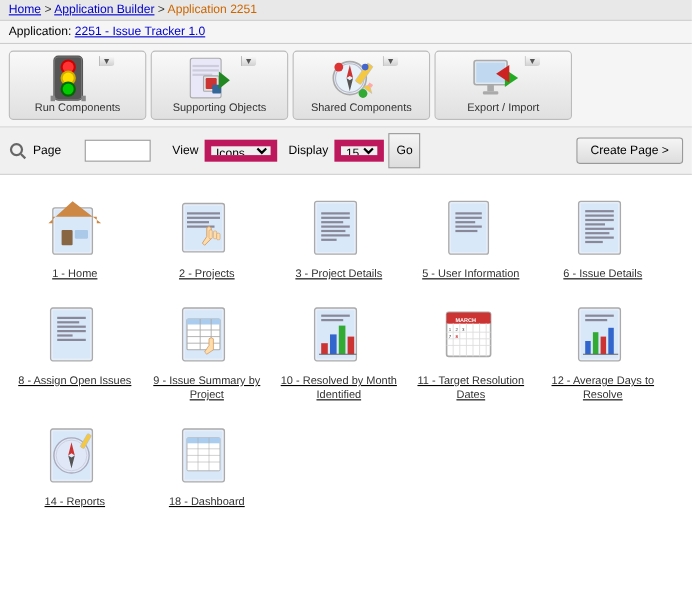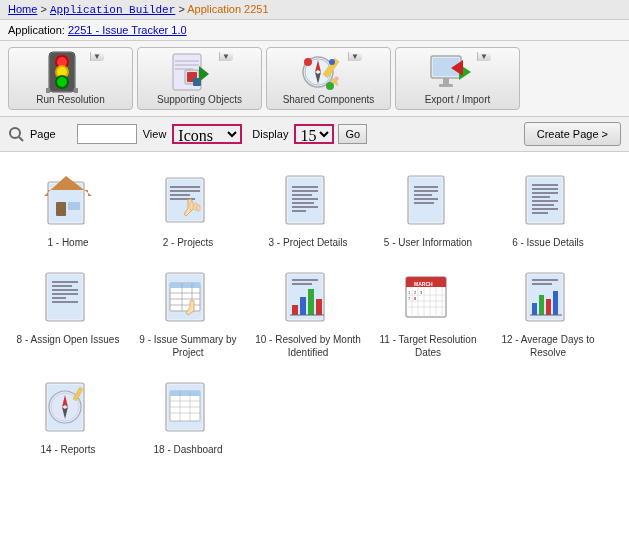--- a/index.html
+++ b/index.html
@@ -102,26 +102,25 @@
     }
     #page-controls input[type=text] {
       width: 60px;
       height: 20px;
       border: 1px solid #999;
       padding: 1px 3px;
       font-size: 11px;
     }
     #page-controls select {
       height: 20px;
-      font-size: 16px;
-      border: 2px solid #be185d;
-      font-family: Liberation Serif, serif;
+      font-size: 11px;
+      border: 6px solid #be185d;
     }
     #page-controls button.go-btn {
-      height: 20px;
+      height: 32px;
       padding: 0 6px;
       font-size: 11px;
       background: linear-gradient(to bottom, #f5f5f5, #ddd);
       border: 1px solid #999;
       cursor: pointer;
     }
     .search-icon-wrap {
       display: inline-flex;
       align-items: center;
       margin-right: 2px;
@@ -146,20 +145,21 @@
       gap: 0;
       background: #fff;
     }
     .page-item {
       width: 120px;
       display: flex;
       flex-direction: column;
       align-items: center;
       padding: 8px 4px;
       cursor: pointer;
+      text-decoration: underline;
     }
     .page-icon {
       width: 64px;
       height: 64px;
       display: flex;
       align-items: center;
       justify-content: center;
       margin-bottom: 4px;
     }
     .page-label {
@@ -171,21 +171,21 @@
 
     
     svg { display: block; }
   </style>
 </head>
 <body>
 
 <div id="breadcrumb">
   <span style="color:#0000cc;cursor:pointer;text-decoration:underline;">Home</span>
   <span> &gt; </span>
-  <span style="color:#0000cc;cursor:pointer;text-decoration:underline;font-family:Liberation Mono, monospace;">Application Builder</span>
+  <span style="color:#0000cc;cursor:pointer;text-decoration:underline;">Application Builder</span>
   <span> &gt; </span>
   <span class="current">Application 2251</span>
 </div>
 
 <div id="app-title-bar">
   <span>Application:</span>
   <a href="#" style="color:#0000cc;">2251 - Issue Tracker 1.0</a>
 </div>
 
 <div id="toolbar">
@@ -206,21 +206,21 @@
 
           <circle cx="21" cy="32" r="7" fill="#006600"></circle>
           <circle cx="21" cy="32" r="5" fill="#00cc00"></circle>
 
           <rect x="5" y="38" width="4" height="5" fill="#888"></rect>
           <rect x="33" y="38" width="4" height="5" fill="#888"></rect>
         </svg>
       </div>
       <div class="toolbar-btn-arrow">▼</div>
     </div>
-    <div class="toolbar-btn-label">Run Resolution</div>
+    <div class="toolbar-btn-label">Run Components</div>
   </div>
 
   <div class="toolbar-btn" style="width:125px;">
     <div class="toolbar-btn-inner">
       <div class="toolbar-btn-icon">
         <svg width="44" height="40" viewBox="0 0 44 40">
 
           <rect x="4" y="2" width="28" height="36" rx="2" fill="#e8e8f8" stroke="#aaa" stroke-width="1"></rect>
           <rect x="6" y="8" width="24" height="2" fill="#ccd"></rect>
           <rect x="6" y="12" width="24" height="2" fill="#ccd"></rect>
@@ -288,21 +288,21 @@
 
 <div id="page-controls">
   <span class="search-icon-wrap">
     <svg width="16" height="16" viewBox="0 0 16 16">
       <circle cx="7" cy="7" r="5" fill="none" stroke="#666" stroke-width="2"></circle>
       <line x1="11" y1="11" x2="15" y2="15" stroke="#666" stroke-width="2"></line>
     </svg>
   </span>
   <label style="margin-right:17px;">Page</label>
   <input type="text" style="width: 60px;" value="">
-  <label style="margin-left:2px;margin-right:2px;">View</label>
+  <label style="margin-left:16px;margin-right:2px;">View</label>
   <select>
     <option>Icons</option>
     <option>Details</option>
     <option>Edit</option>
   </select>
   <label style="margin-left:6px;margin-right:2px;">Display</label>
   <select>
     <option>10</option>
     <option selected="">15</option>
     <option>25</option>

